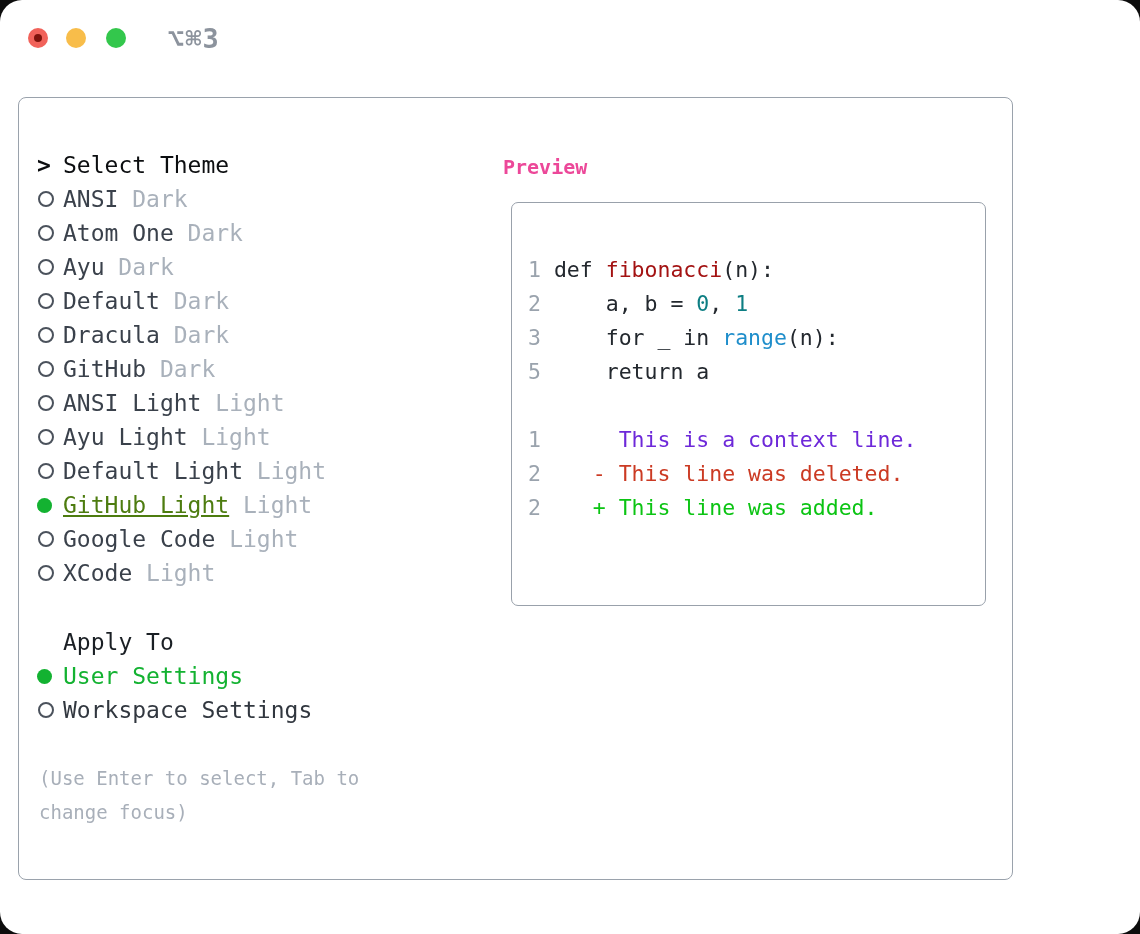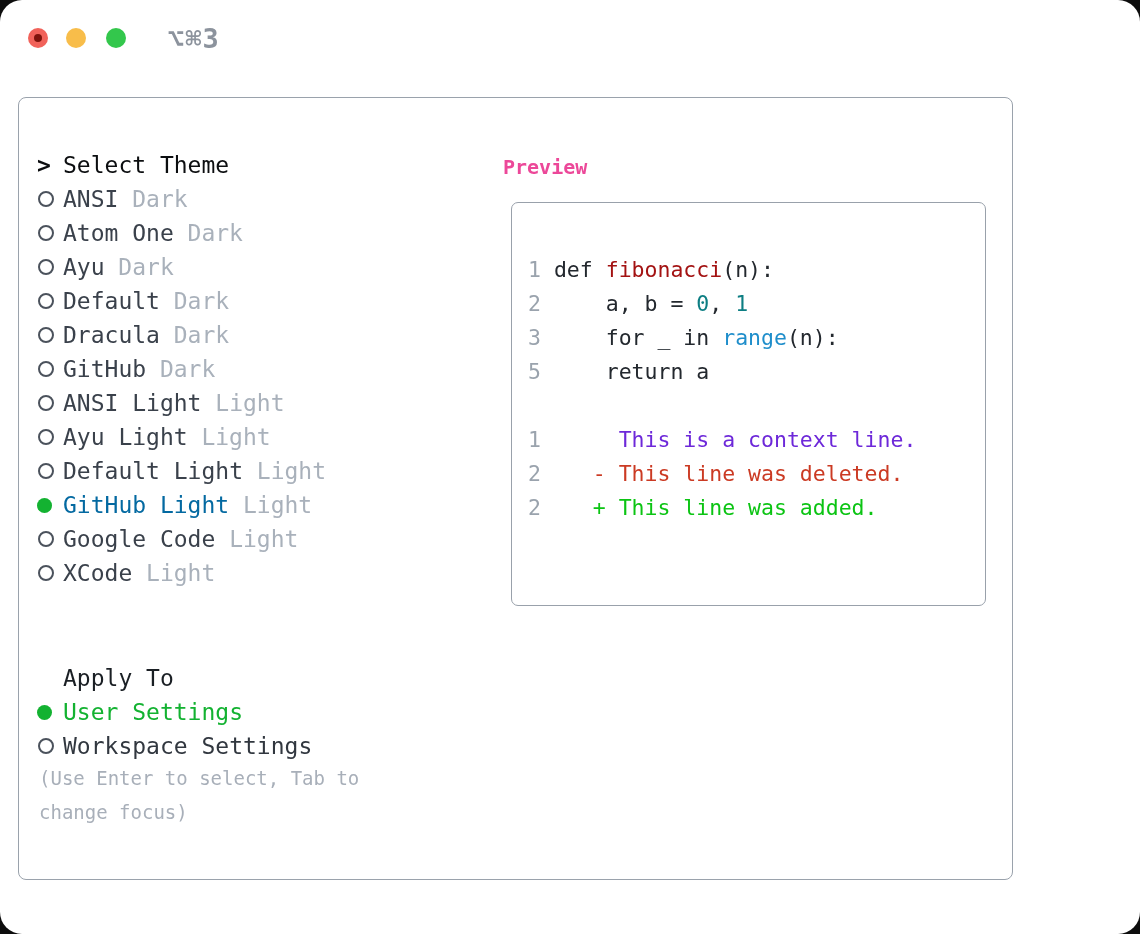--- a/index.html
+++ b/index.html
@@ -34,22 +34,22 @@
   
   .list-col{position:absolute;left:18px;top:50px;width:450px;}
   .row{height:34px;display:flex;align-items:center;font-size:23px;white-space:pre;}
   .bullet-cell{width:26px;display:flex;align-items:center;justify-content:flex-start;flex:none;}
   .ring{width:12px;height:12px;border:2px solid #4b525c;border-radius:50%;margin-left:1px;}
   .filled{width:15px;height:15px;border-radius:50%;background:#13b231;margin-left:0px;}
   .prompt{font-weight:bold;color:#0c0e10;font-size:23px;}
   .hdr-title{font-weight:normal;color:#0c0e10;}
   .t-name{color:#3a414b;}
   .t-tag{color:#a9b1bb;margin-left:13.8px;}
-  .row.selected .t-name{color:#0369a1;}
-  .apply-col{position:absolute;left:18px;top:527px;width:450px;margin-top:36px;}
+  .row.selected .t-name{color:#4d7c0f;text-decoration:underline;}
+  .apply-col{position:absolute;left:18px;top:527px;width:450px;}
   .apply-title{color:#1a1f24;}
   .a-label{color:#31373f;}
   .row.selected .a-label{color:#13b231;}
   .help{
     position:absolute;left:20px;top:663px;width:460px;
     font-size:19px;line-height:34px;color:#a8afb9;white-space:pre;
   }
   
   .preview-title{
     position:absolute;left:484px;top:52px;height:34px;line-height:34px;

